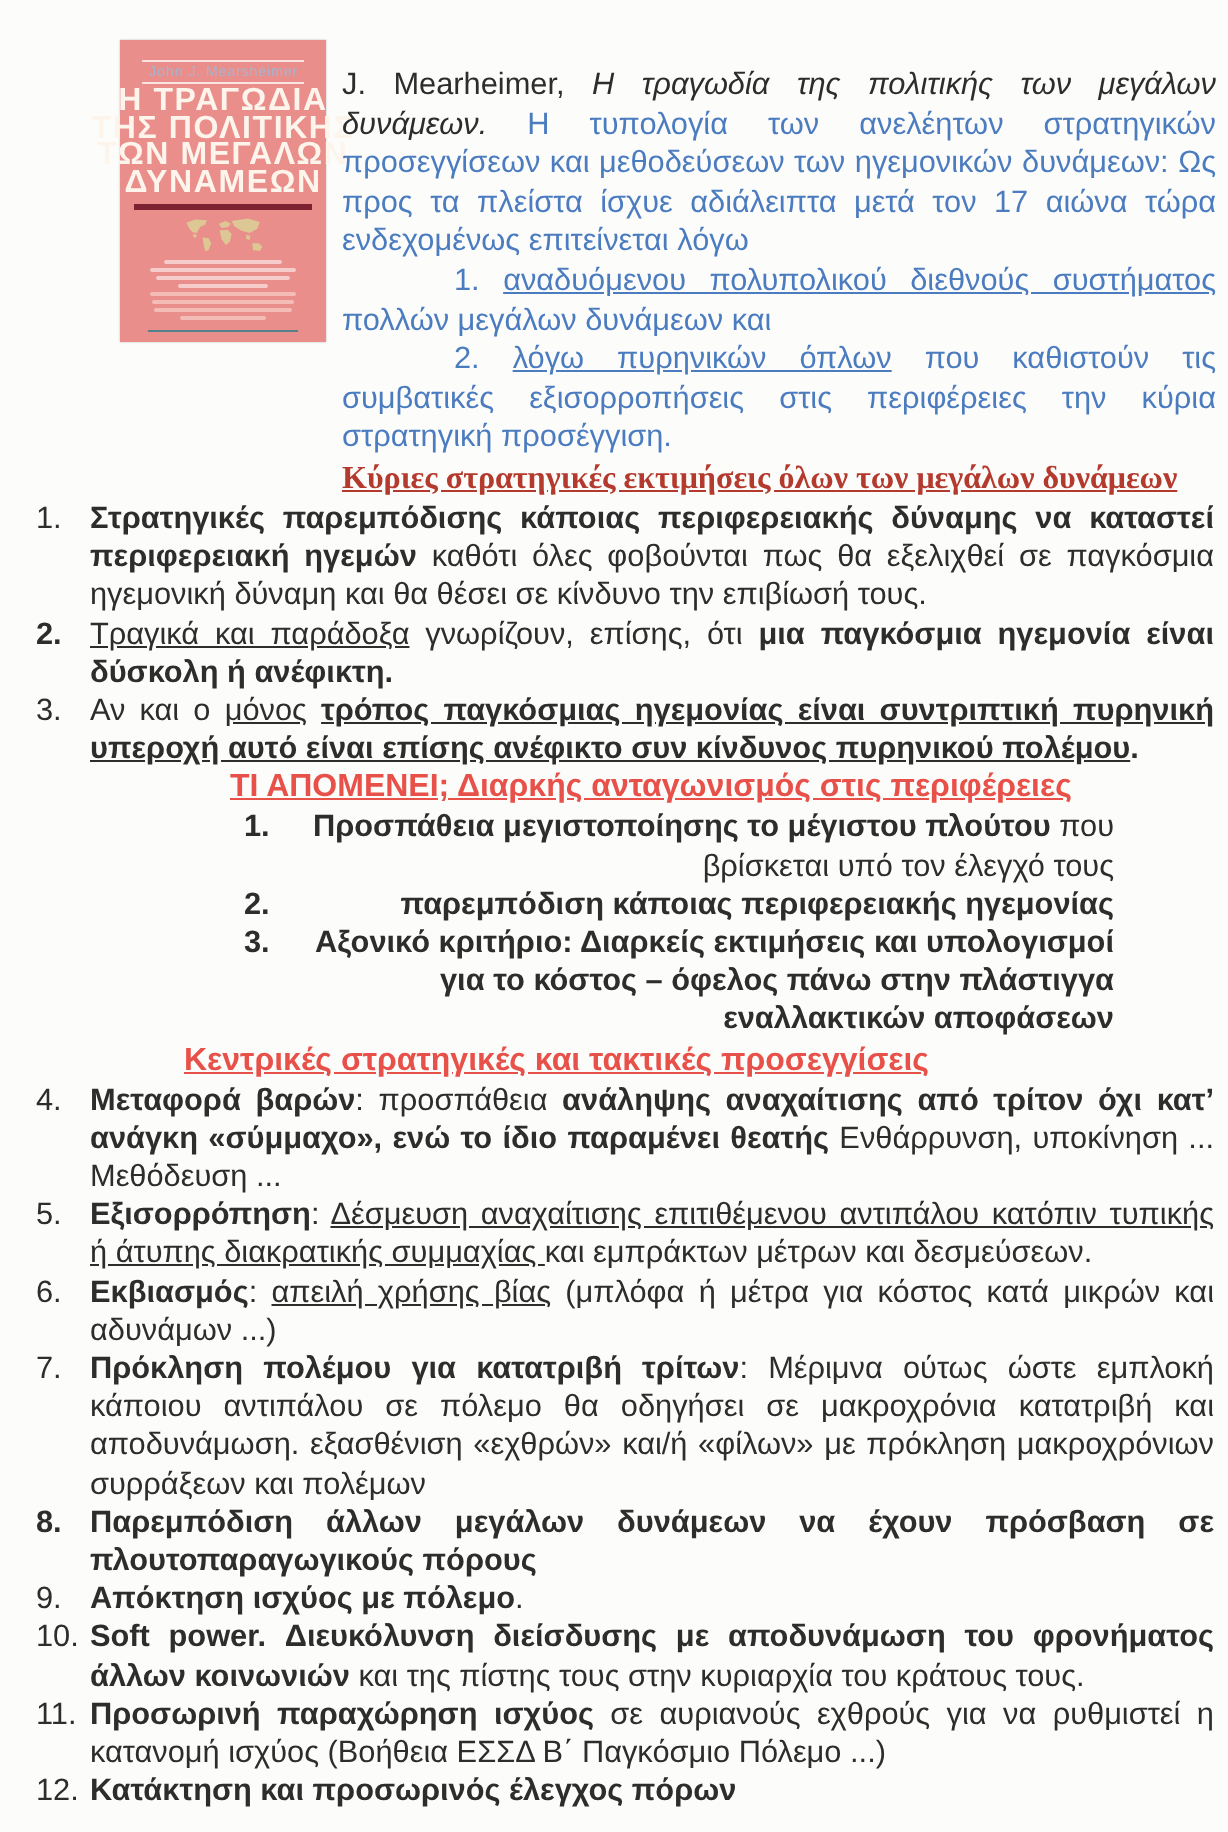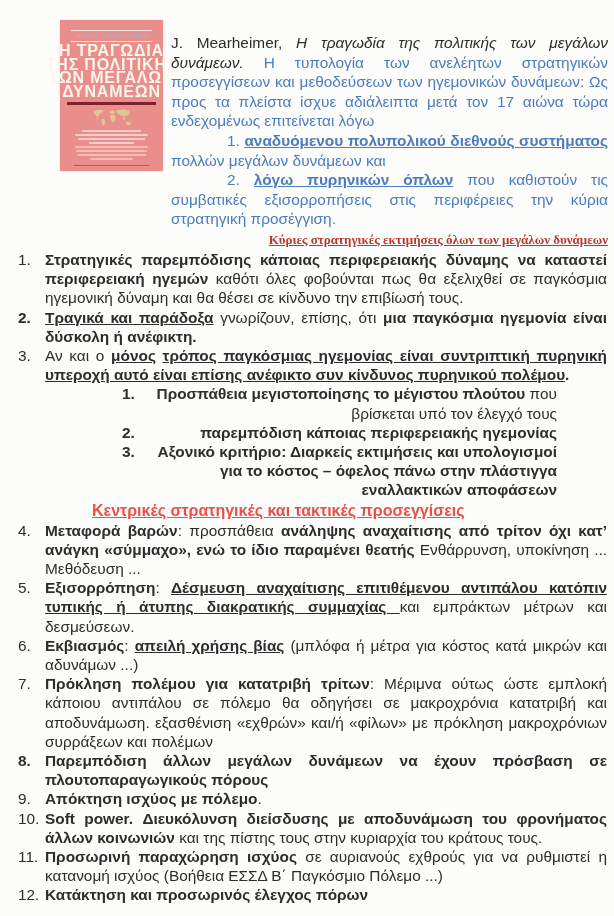--- a/index.html
+++ b/index.html
@@ -10,21 +10,21 @@
   *{margin:0;padding:0;box-sizing:border-box;}
   html,body{width:614px;}
   body{
     width:614px;height:916px;overflow:hidden;
     background:var(--page-bg);
     font-family:"Liberation Sans","DejaVu Sans",sans-serif;
     color:var(--body-text);
   }
   .page{width:614px;height:916px;padding:15px 6px 4px 16px;border-radius:23px;}
   .b{font-weight:700;}
-  .u{text-decoration:underline;font-weight:bold;}
+  .u{text-decoration:underline;}
   .i{font-style:italic;}
   .dark{color:var(--body-text);}
 
   
   .header{display:flex;align-items:flex-start;}
   .cover{
     width:103px;height:151px;flex:0 0 103px;margin-left:44px;margin-top:5px;
     background:var(--cover-bg);
     padding:10px 7px 5px 7px;
     display:flex;flex-direction:column;align-items:center;
@@ -50,22 +50,22 @@
   .cover-teal-line{margin-top:5px;width:84%;height:2.5px;background:var(--cover-teal);opacity:.8;}
 
   .intro{flex:1;margin-left:8px;margin-top:18px;}
   .intro p{
     font-size:15.4px;line-height:19.6px;text-align:justify;color:var(--blue);
   }
   .intro p.ind{text-indent:56px;}
   .h-main{
     margin-top:1px;
     font-family:"Liberation Serif","DejaVu Serif",serif;
-    font-size:13px;font-weight:700;color:var(--heading-dark-red);
-    text-decoration:underline;text-align:right;line-height:20px;
+    font-size:16px;font-weight:700;color:var(--heading-dark-red);
+    text-decoration:underline;text-align:left;line-height:20px;
   }
 
   
   .row{display:flex;font-size:15.4px;line-height:19.2px;}
   .row .num{flex:0 0 29px;padding-left:2px;}
   .row .txt{flex:1;text-align:justify;padding-right:1px;}
 
   .sub-list{margin-left:104px;width:438px;}
   .sub-list .row .num{flex:0 0 26px;}
   .sub-list .row .txt{text-align:right;}
@@ -144,20 +144,21 @@
         <span class="num"><span class="b">2.</span></span>
         <span class="txt"><span class="u">Τραγικά και παράδοξα</span><span> γνωρίζουν, επίσης, ότι </span><span class="b">μια παγκόσμια ηγεμονία είναι δύσκολη ή ανέφικτη.</span></span>
       </div>
 
       <div class="row">
         <span class="num"><span>3.</span></span>
         <span class="txt"><span>Αν και ο </span><span class="u">μόνος</span><span> </span><span class="b u">τρόπος παγκόσμιας ηγεμονίας είναι συντριπτική πυρηνική υπεροχή αυτό είναι επίσης ανέφικτο συν κίνδυνος πυρηνικού πολέμου</span><span class="b">.</span></span>
       </div>
     </div>
 
+  <div class="h-remains">ΤΙ ΑΠΟΜΕΝΕΙ; Διαρκής ανταγωνισμός στις περιφέρειες</div>
 
   <div class="sub-list">
 
       <div class="row">
         <span class="num"><span class="b">1.</span></span>
         <span class="txt"><span class="b">Προσπάθεια μεγιστοποίησης το μέγιστου πλούτου</span><span> που βρίσκεται υπό τον έλεγχό τους</span></span>
       </div>
 
       <div class="row">
         <span class="num"><span class="b">2.</span></span>

